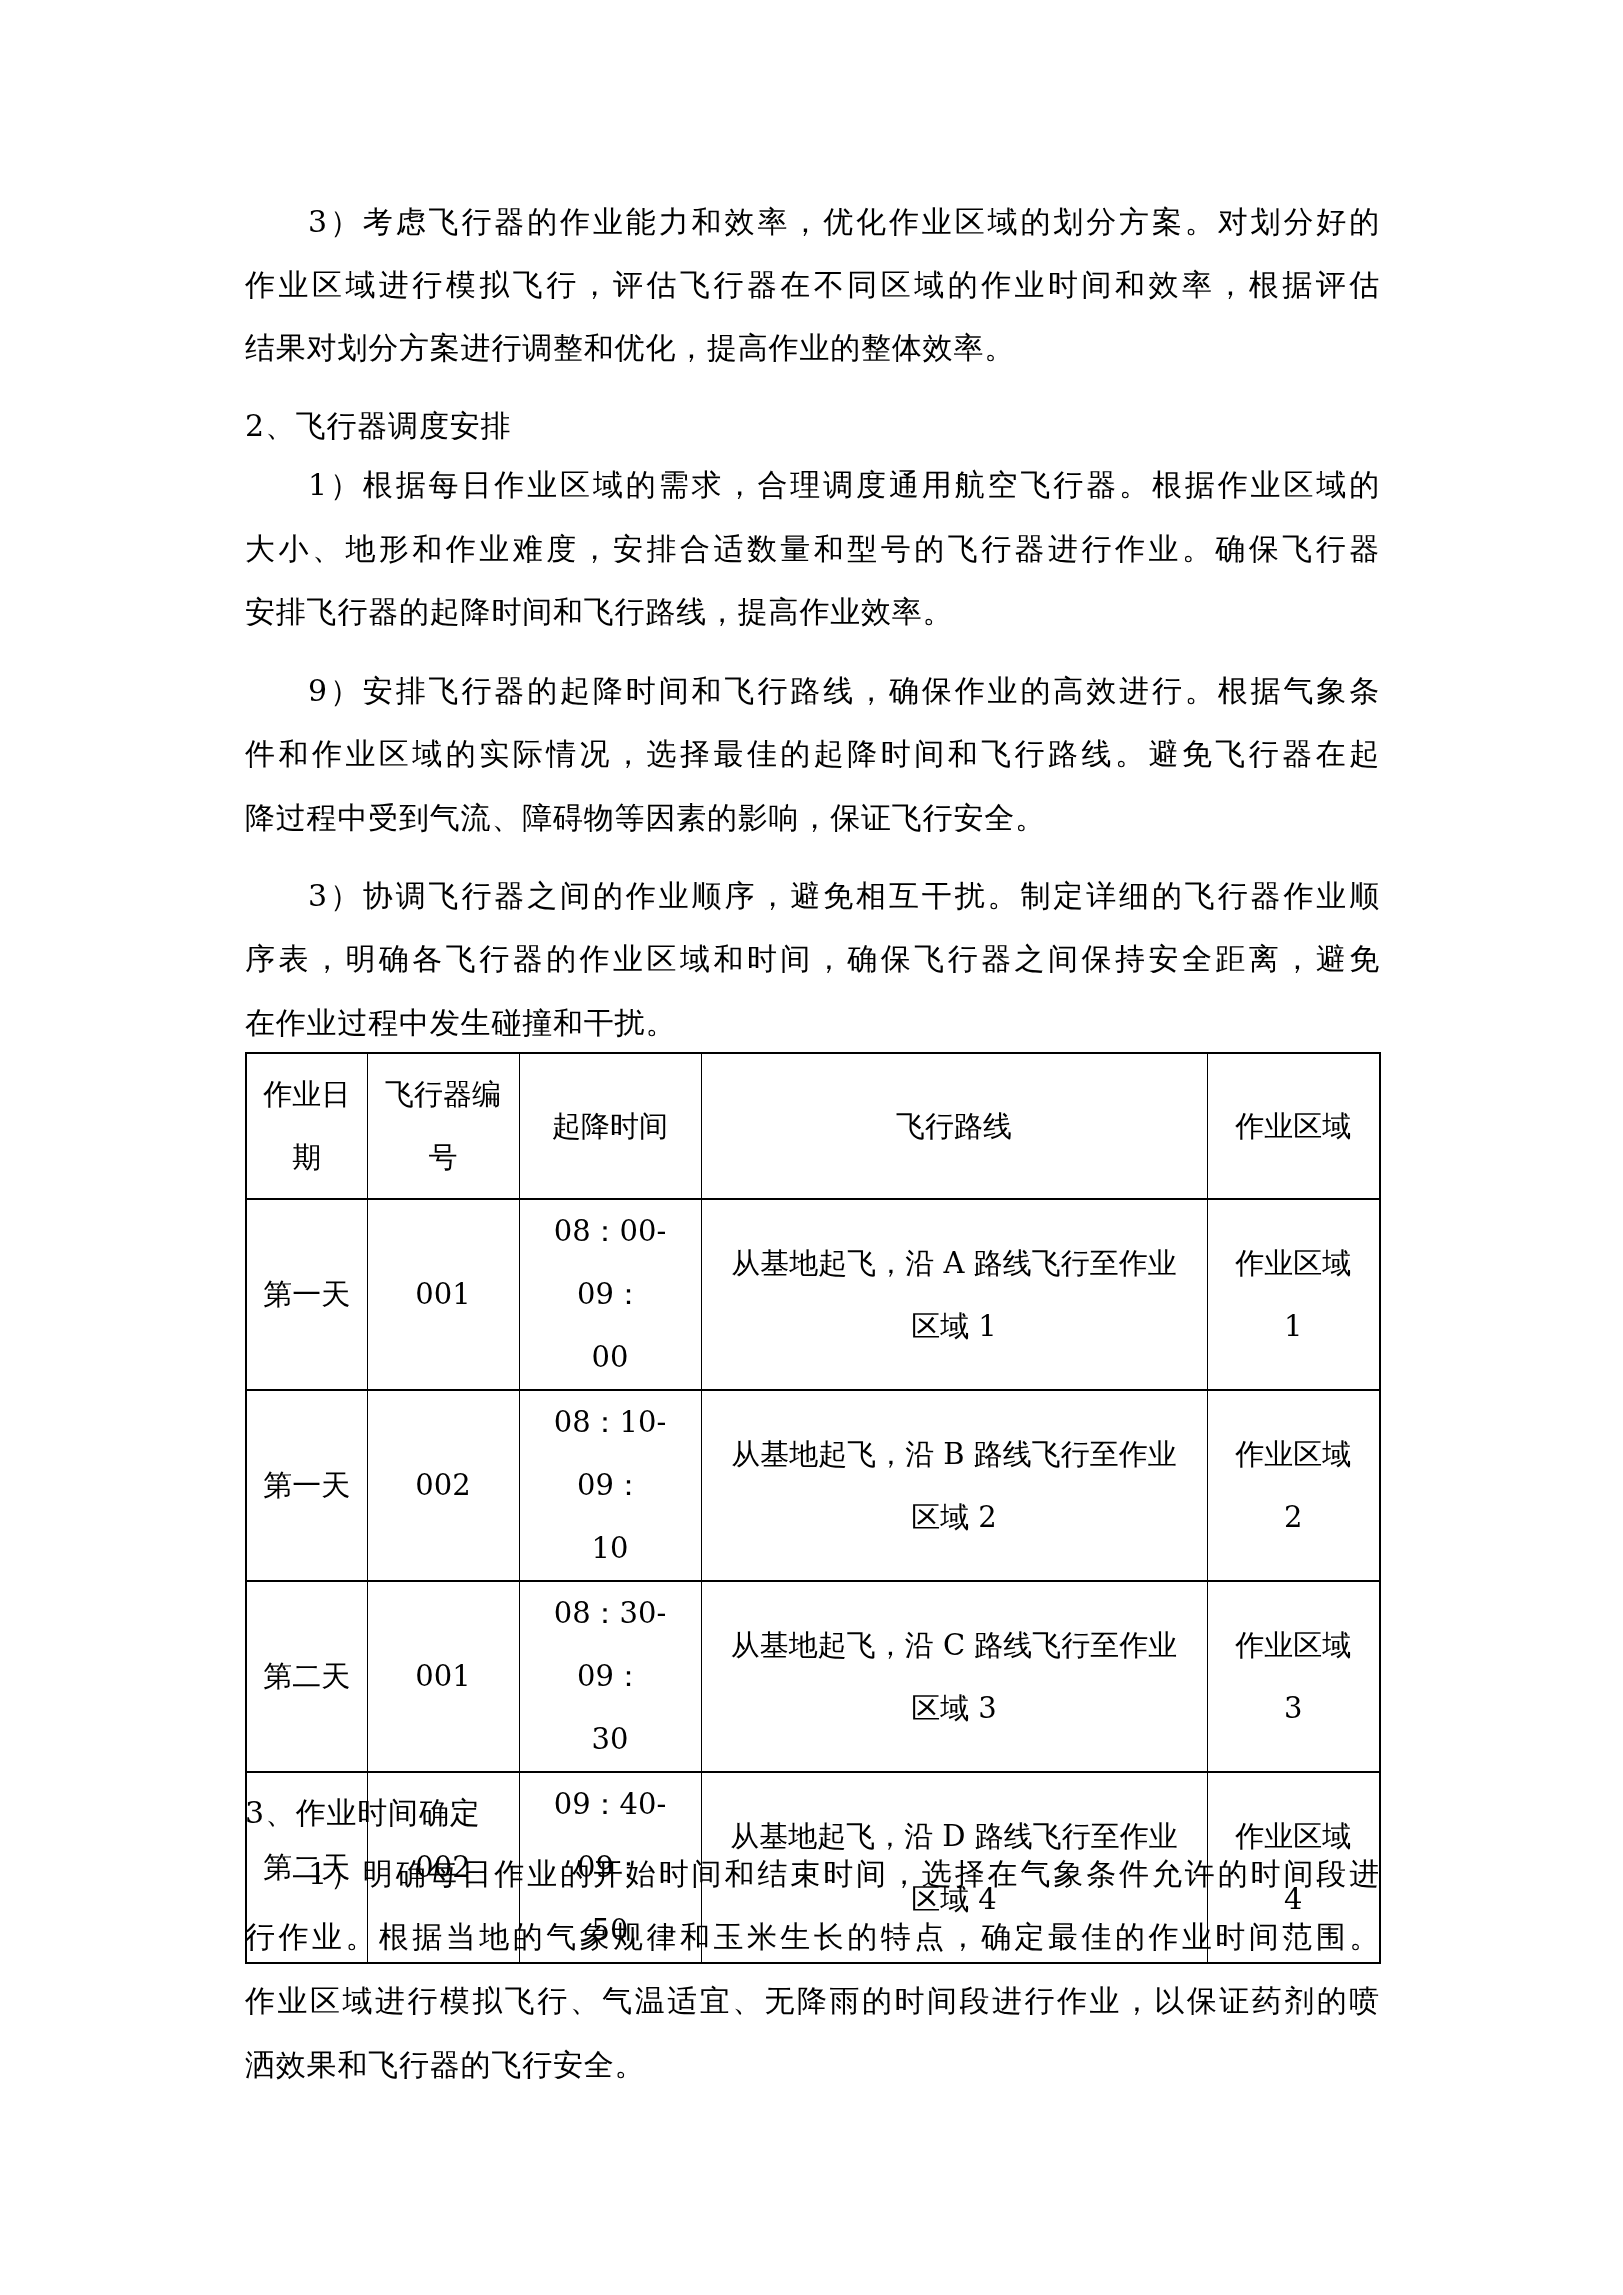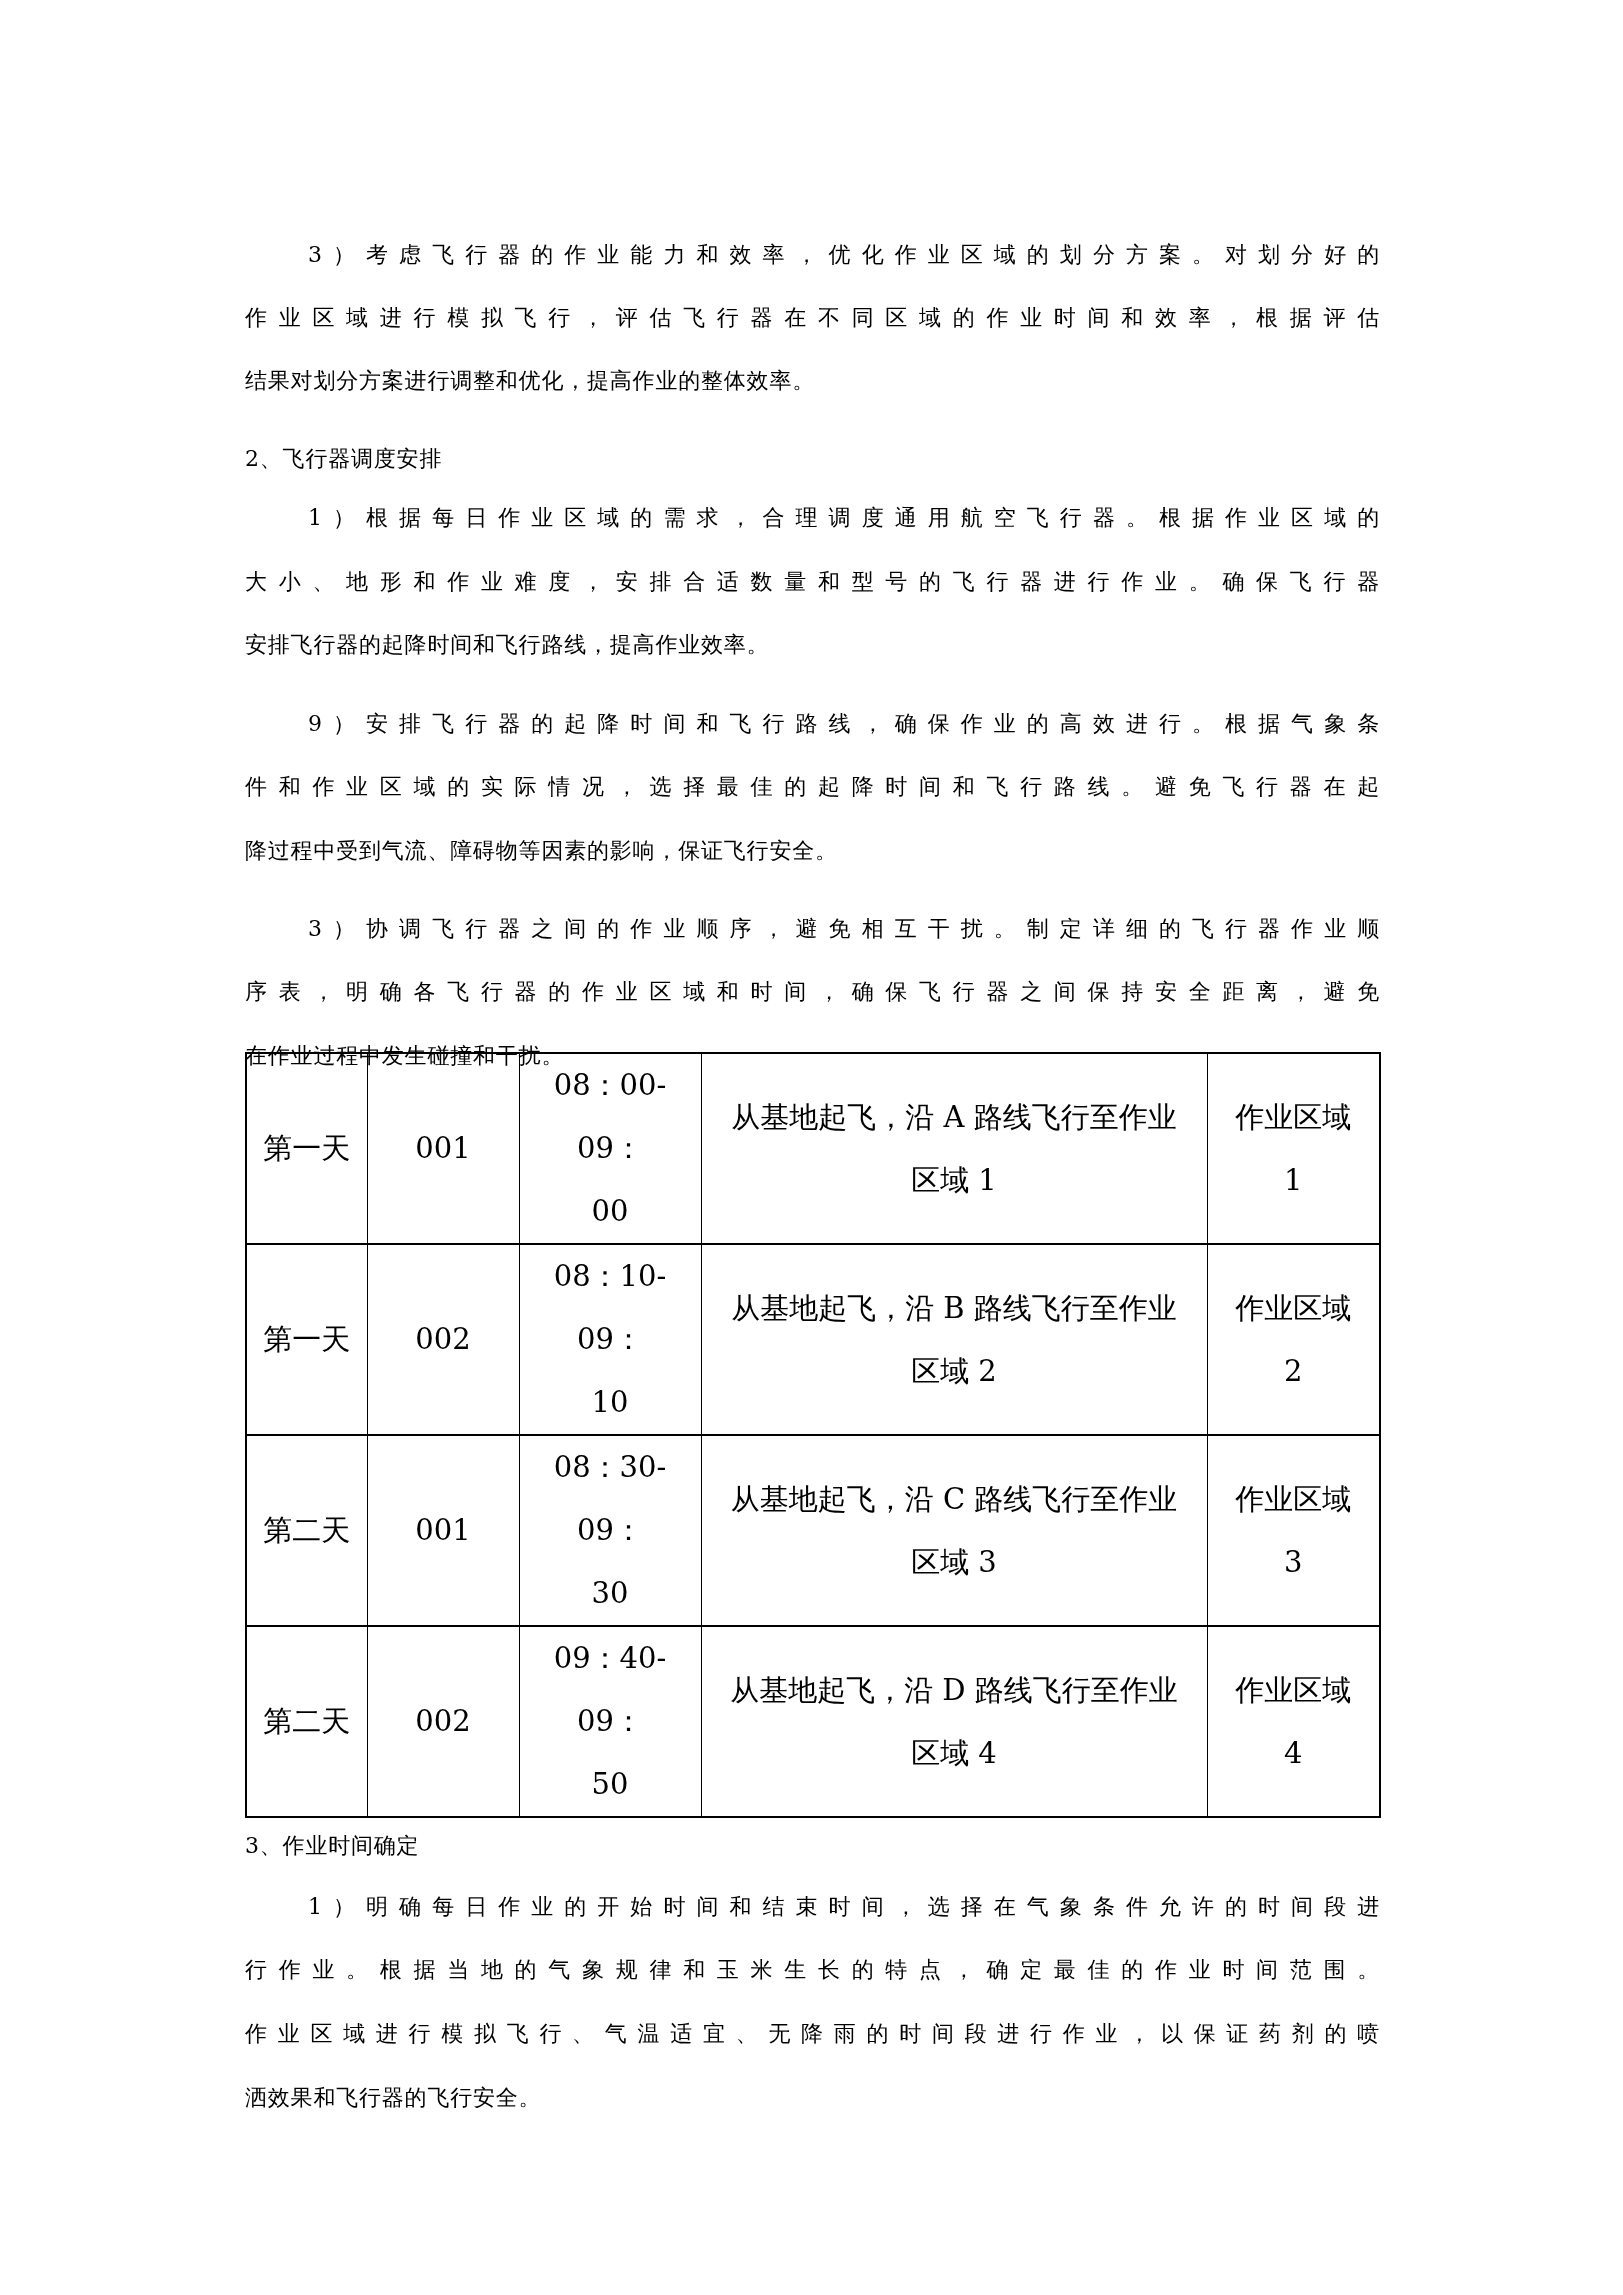--- a/index.html
+++ b/index.html
@@ -4,22 +4,22 @@
 <style>
   html, body { margin: 0; padding: 0; background: #ffffff; }
   body {
     width: 1623px; height: 2295px; position: relative; overflow: hidden;
     font-family: "DejaVu Serif", "Liberation Serif", serif;
     color: #000000;
   }
   .page { position: absolute; left: 245px; top: 0; width: 1135px; }
   .line {
     position: absolute; left: 0; width: 1135px;
-    font-size: 22px; line-height: 39px; height: 39px;
-    white-space: nowrap; letter-spacing: 0.8px; margin-top: 33px;
+    font-size: 30px; line-height: 39px; height: 39px;
+    white-space: nowrap; letter-spacing: 0.8px;
   }
   .indent { left: 63px; width: 1072px; }
   .justify { text-align: justify; text-align-last: justify; }
 
   table.sched {
     position: absolute; left: 0; top: 1052px; width: 1135px;
     border-collapse: collapse; table-layout: fixed;
   }
   table.sched td {
     border: 2.6px solid #000; text-align: center; vertical-align: middle;
@@ -56,20 +56,39 @@
 
   <table class="sched">
     <colgroup>
       <col style="width:121px">
       <col style="width:152px">
       <col style="width:182px">
       <col style="width:506px">
       <col style="width:173px">
     </colgroup>
     <tbody>
+        <tr class="head">
+      <td class="thin-r">
+        <span class="cell-2l">作业日</span>
+        <span class="cell-2l">期</span>
+      </td>
+      <td class="thin-l thin-r">
+        <span class="cell-2l">飞行器编</span>
+        <span class="cell-2l">号</span>
+      </td>
+      <td class="thin-l thin-r">
+        <span>起降时间</span>
+      </td>
+      <td class="thin-l thin-r">
+        <span>飞行路线</span>
+      </td>
+      <td class="thin-l">
+        <span>作业区域</span>
+      </td>
+    </tr>
 
     <tr class="row">
       <td class="thin-r">第一天</td>
       <td class="thin-l thin-r">001</td>
       <td class="thin-l thin-r">
         <span class="cell-2l">08：00-09：</span>
         <span class="cell-2l">00</span>
       </td>
       <td class="thin-l thin-r">
         <span class="cell-2l">从基地起飞，沿 A 路线飞行至作业</span>

